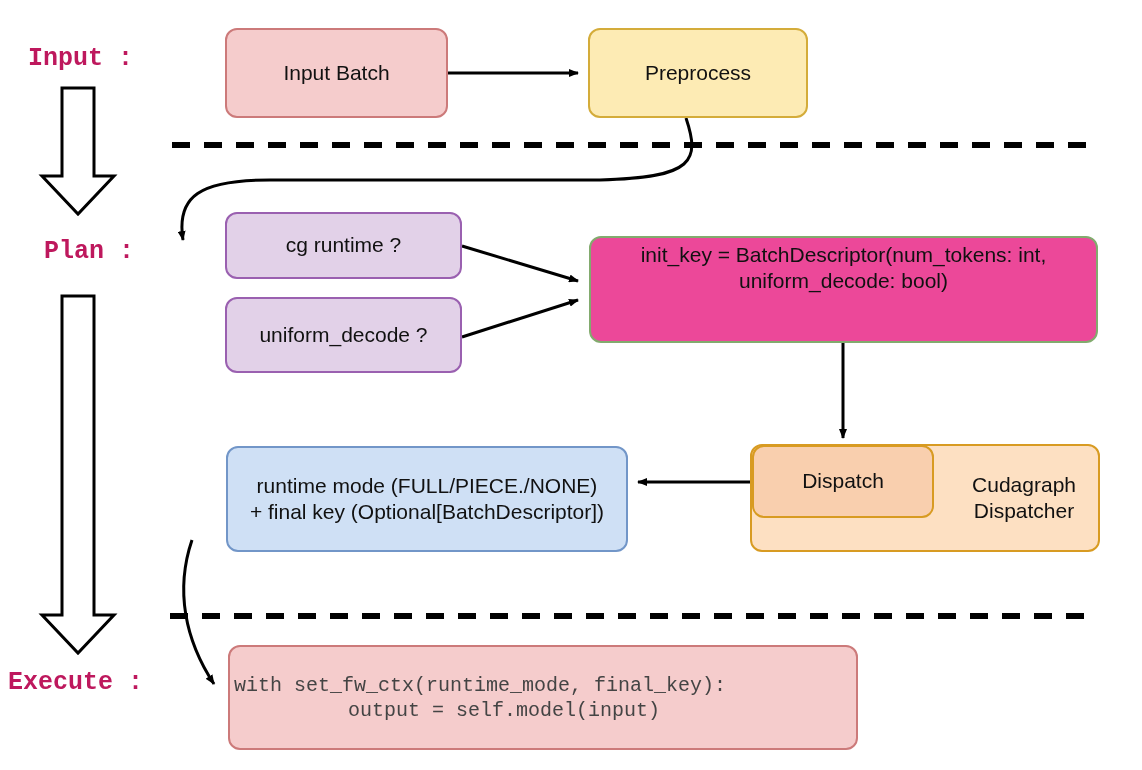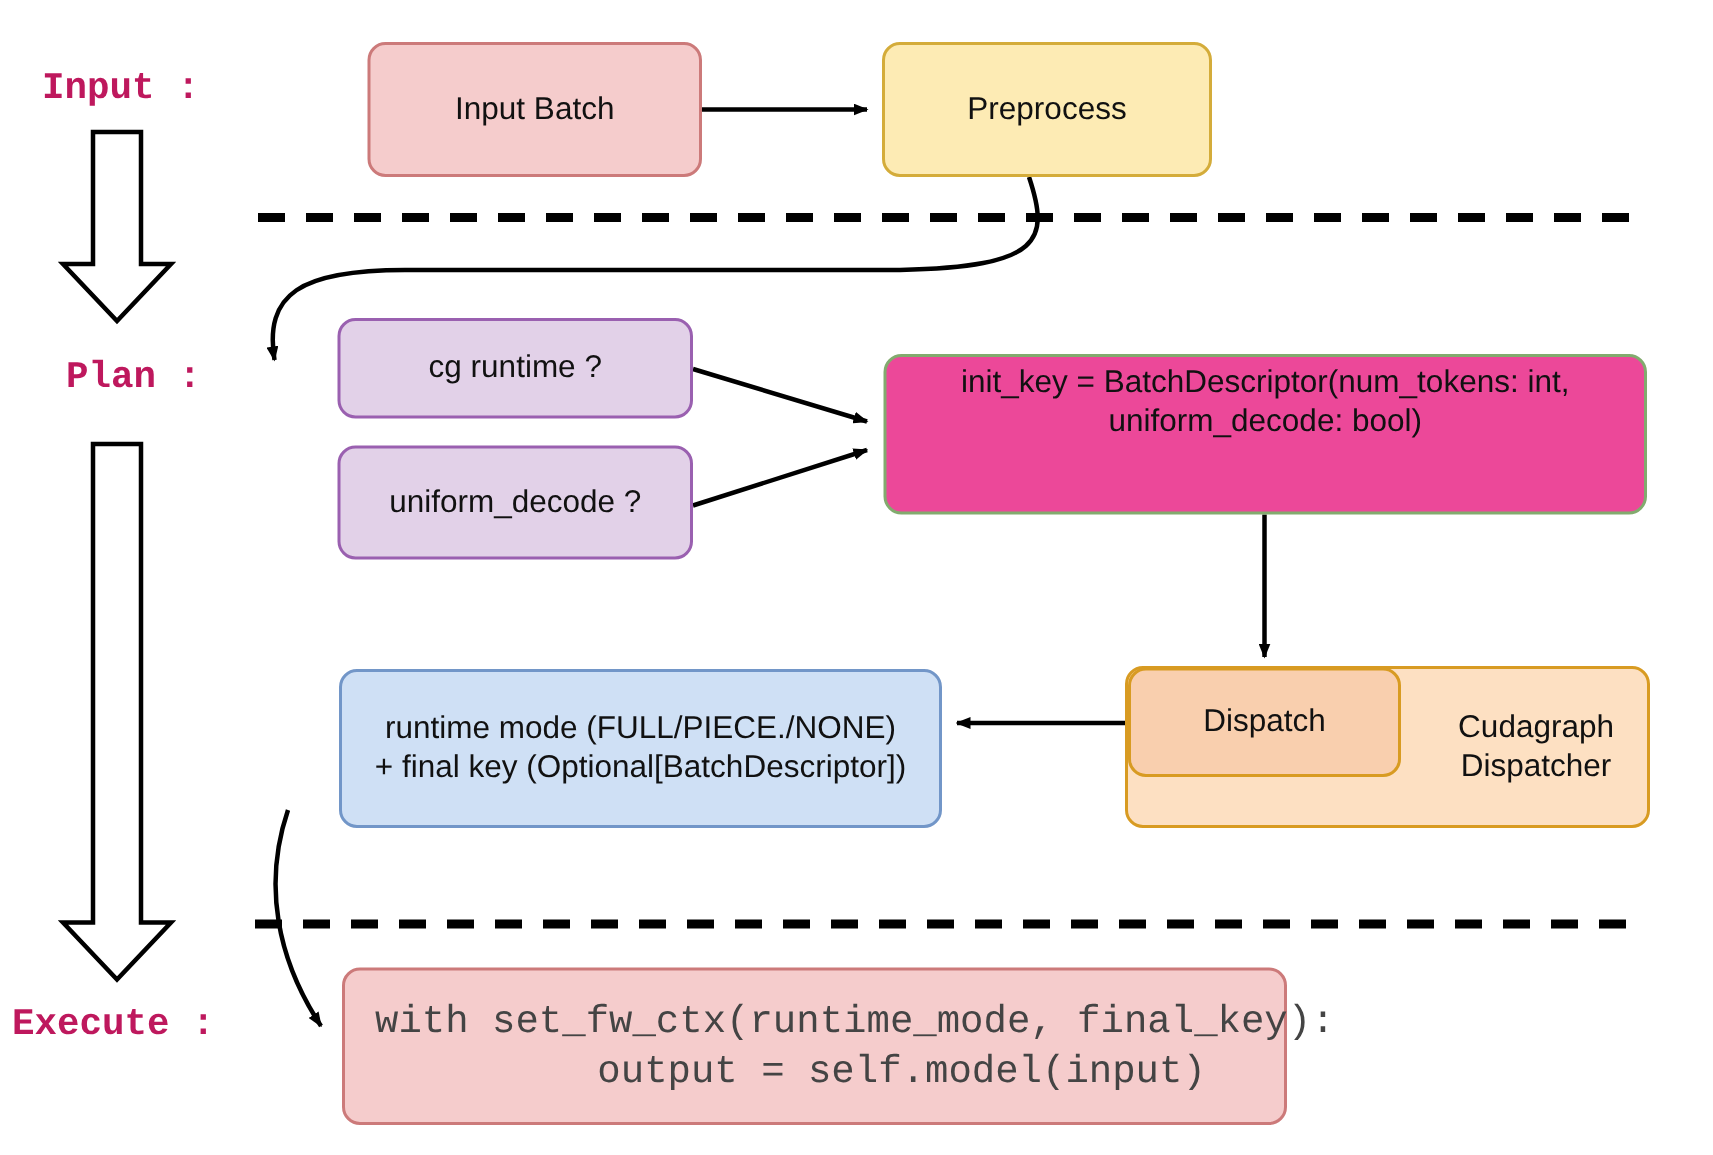--- a/index.html
+++ b/index.html
@@ -34,25 +34,25 @@
     justify-content: center;
     text-align: center;
     font-family: "Liberation Sans", sans-serif;
     font-size: 21px;
     color: #111111;
     line-height: 1.25;
     padding: 4px 10px;
   }
   .node.code {
     font-family: "Liberation Mono", monospace;
-    font-size: 26px;
+    font-size: 20px;
     justify-content: flex-start;
     align-items: center;
     white-space: pre;
-    padding-left: 20px;
+    padding-left: 4px;
   }
   .svg-layer {
     position: absolute;
     left: 0;
     top: 0;
     width: 1142px;
     height: 770px;
     pointer-events: none;
   }
   .svg-layer.under { z-index: 1; }
@@ -110,21 +110,21 @@
     <g>
       <path d="M62,296 L94,296 L94,615 L114,615 L78,653 L42,615 L62,615 Z" fill="#ffffff" stroke="#000000" stroke-width="3" stroke-linejoin="miter"></path>
     </g>
   </svg>
 
   <div class="stage-label" style="left:28px; top:44px;">Input :</div>
   <div class="stage-label" style="left:44px; top:237px;">Plan :</div>
   <div class="stage-label" style="left:8px; top:668px;">Execute :</div>
 
   <div class="node" style="left:225px; top:28px; width:223px; height:90px;
-       background:#f5cccc; border-color:#cc7a7a;margin-left:20px;">Input Batch</div>
+       background:#f5cccc; border-color:#cc7a7a;">Input Batch</div>
 
   <div class="node" style="left:588px; top:28px; width:220px; height:90px;
        background:#fdebb4; border-color:#d4ac3a;">Preprocess</div>
 
   <div class="node" style="left:225px; top:212px; width:237px; height:67px;
        background:#e2d1e8; border-color:#9a60b0;">cg runtime ?</div>
 
   <div class="node" style="left:225px; top:297px; width:237px; height:76px;
        background:#e2d1e8; border-color:#9a60b0;text-align:center;">uniform_decode ?</div>
 

